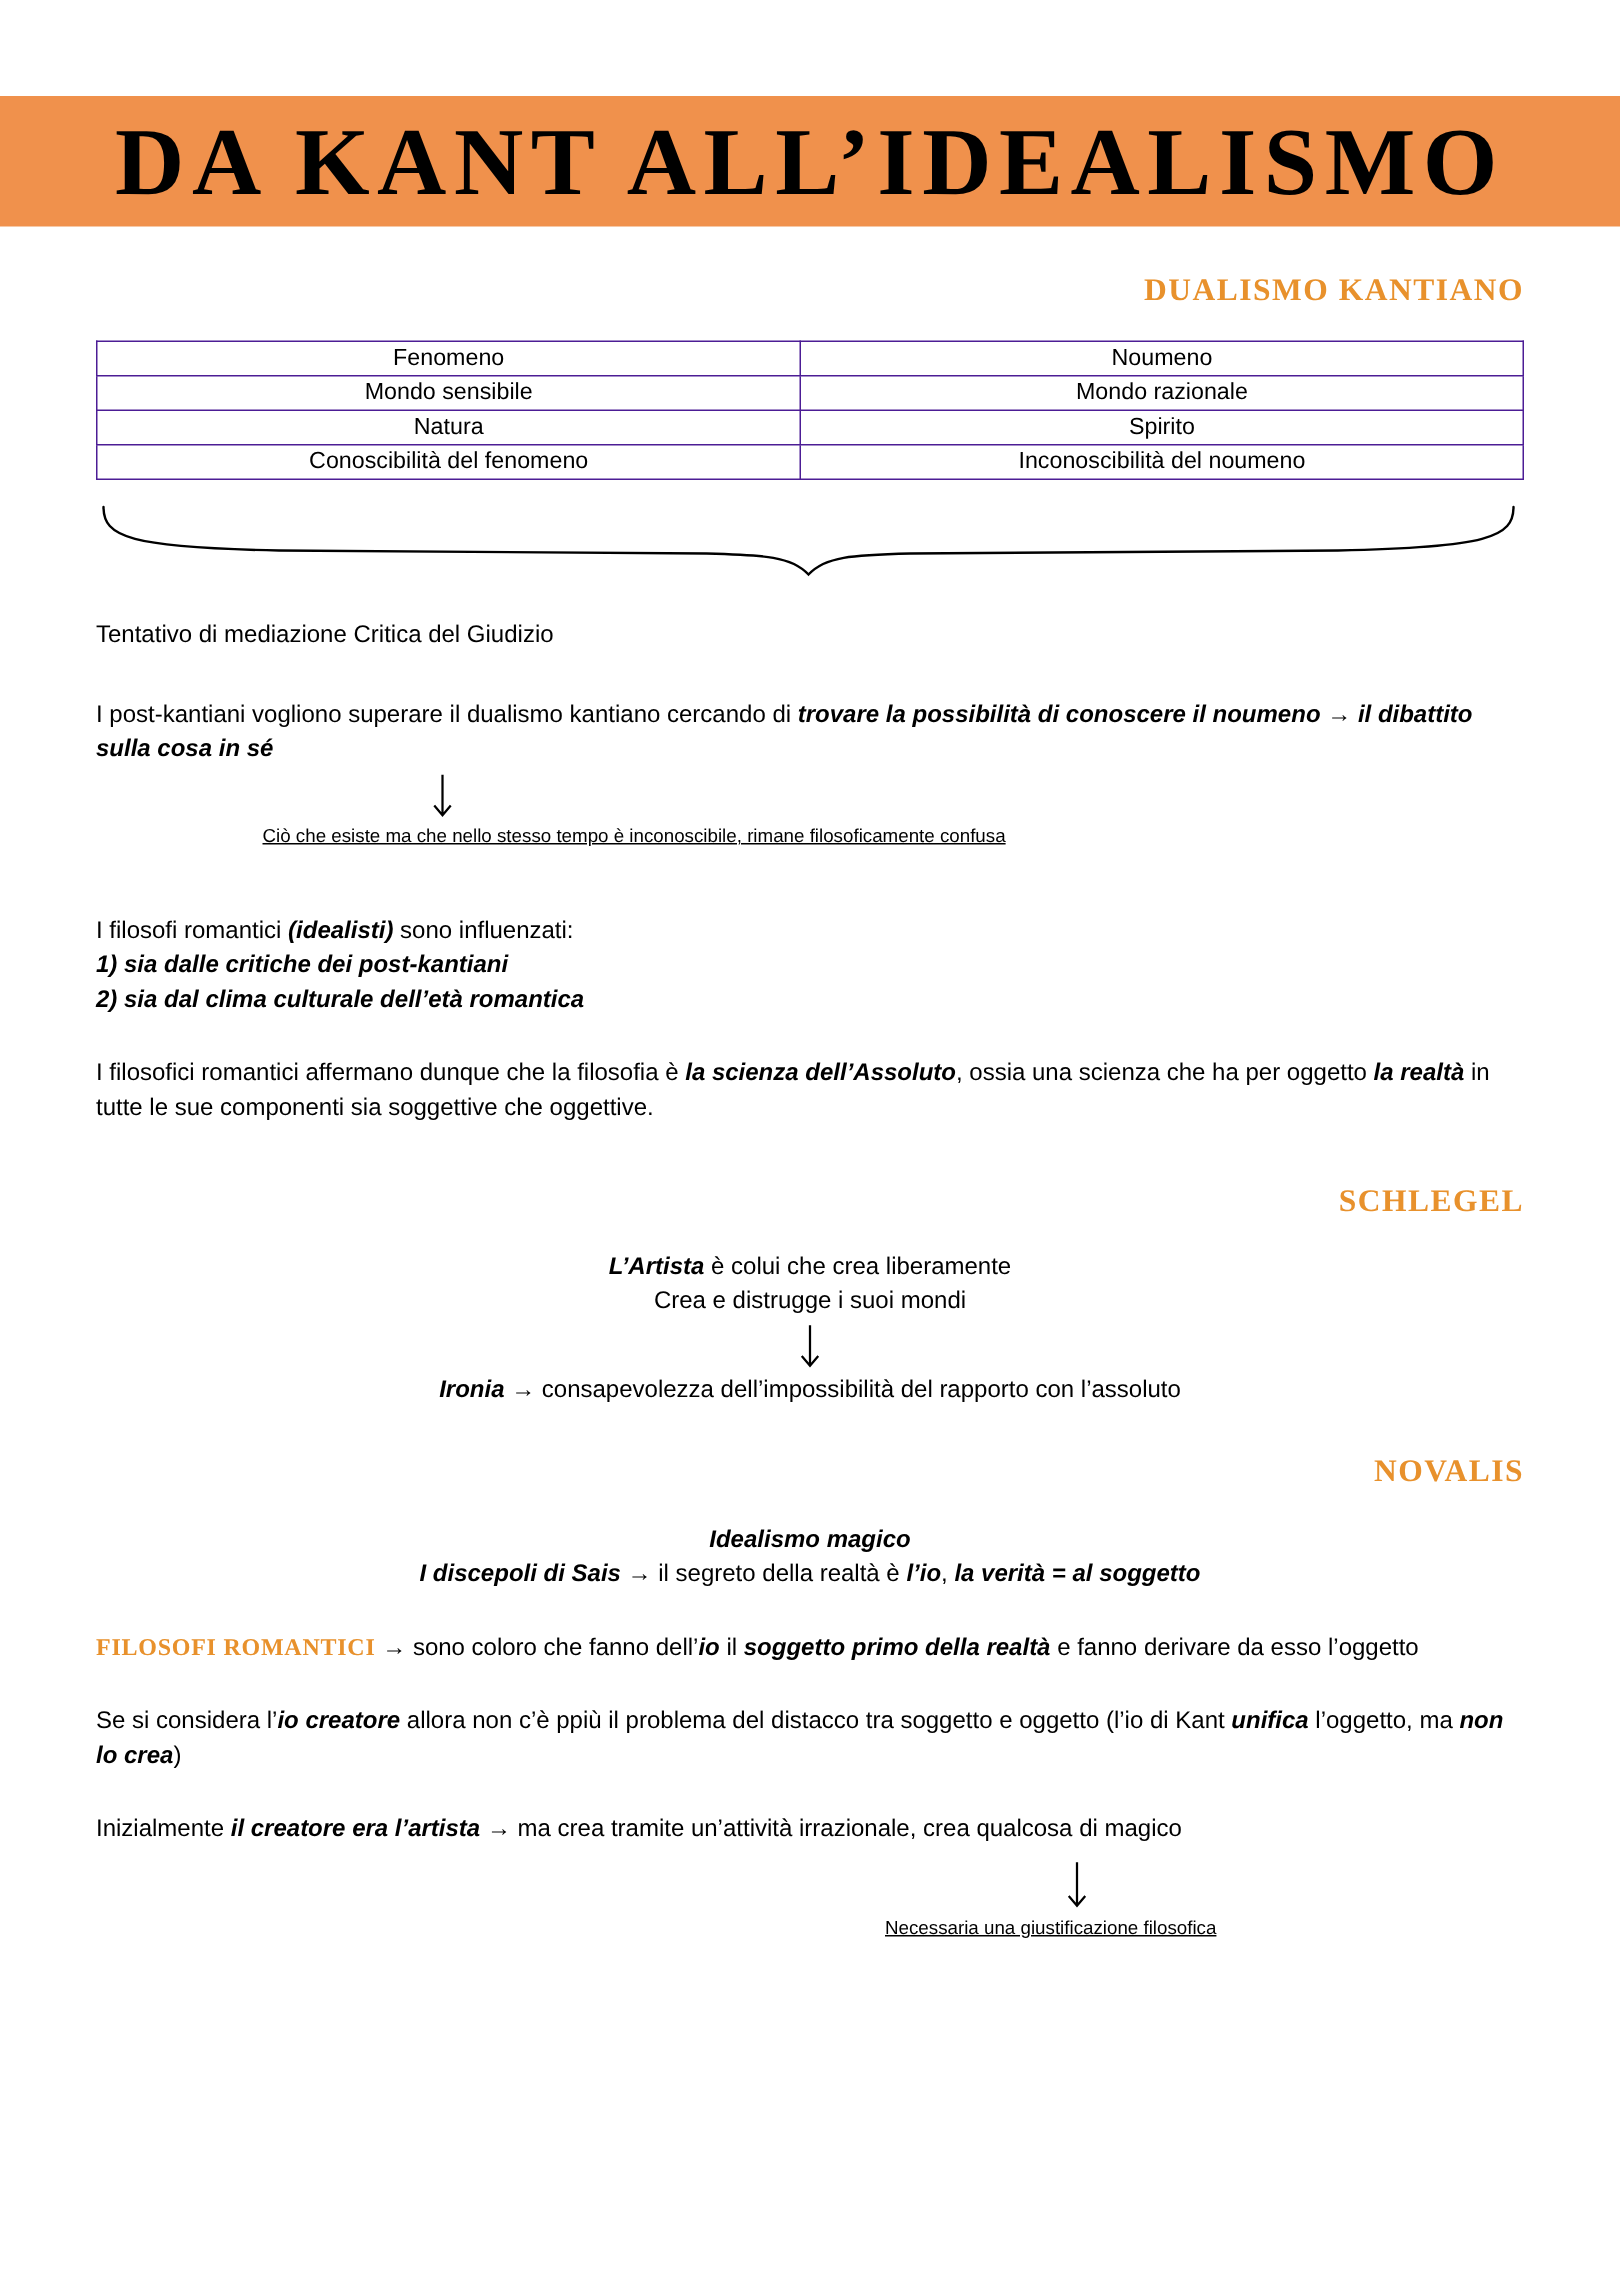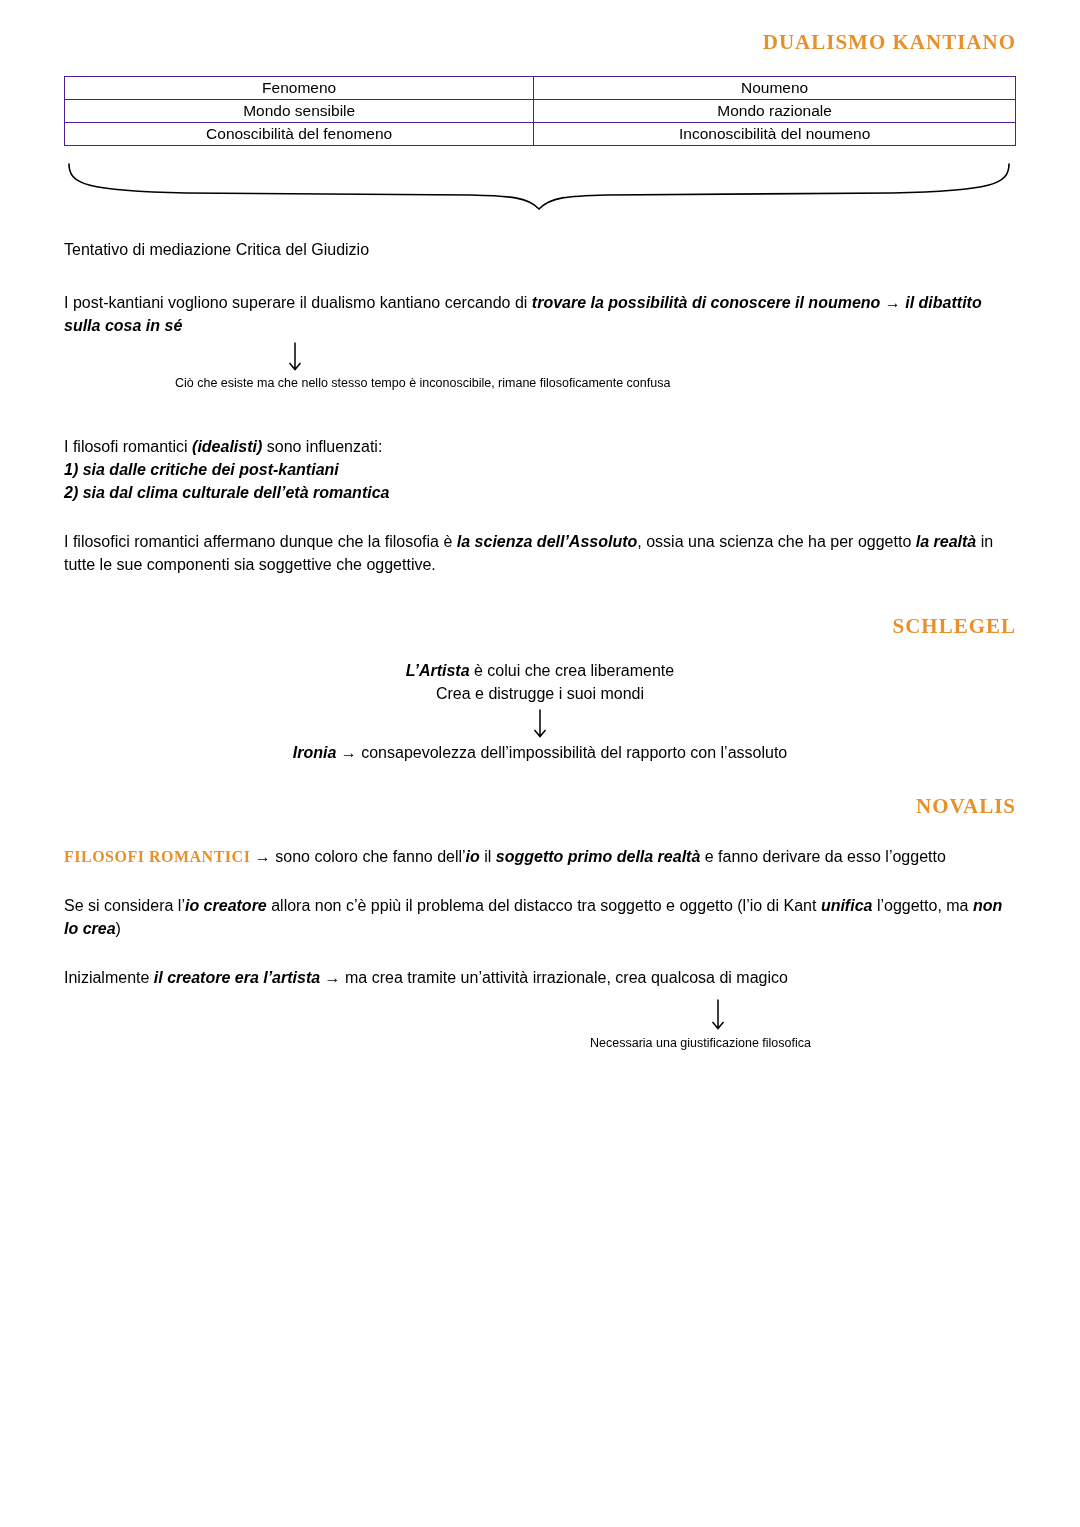--- a/index.html
+++ b/index.html
@@ -30,52 +30,59 @@
   .para{margin-top:26px;line-height:23px;}
   .p-postkantiani{margin-top:30px;}
   .line{margin:0;line-height:23px;}
   .center{text-align:center;}
 
   .bi{font-weight:700;font-style:italic;}
   .b{font-weight:700;}
   .accent-label{color:var(--accent,#E8912C);font-family:"Liberation Serif","DejaVu Serif",serif;
                 font-weight:700;letter-spacing:0.5px;}
 
-  .fine{font-size:12.5px;line-height:16px;}
+  .fine{font-size:12.5px;line-height:16px;text-decoration:underline;}
 
   .arrow{line-height:0;}
   .arrow-1{margin:5px 0 3px 223px;}
   .arrow-center{margin:4px 0 2px 0;}
   .arrow-3{margin:10px 0 4px 646px;}
   .note-1{margin-left:111px;margin-top:2px;}
   .note-2{margin-left:526px;margin-top:2px;}
 
   .blk-influenze{margin-top:44px;}
   .blk-schlegel{margin-top:20px;}
   .blk-novalis{margin-top:22px;}
 </style>
 </head>
 <body>
 
 <div class="page">
 
+  <header class="banner">
+    <h1 class="doc-title">DA KANT ALL’IDEALISMO</h1>
+  </header>
 
   <div class="content">
 
     <h2 class="accent-heading hd-dualismo">DUALISMO KANTIANO</h2>
 
     <table class="kant-table">
       <tbody>
         <tr>
           <td>Fenomeno</td>
           <td>Noumeno</td>
         </tr>
         <tr>
           <td>Mondo sensibile</td>
           <td>Mondo razionale</td>
+        </tr>
+        <tr>
+          <td>Natura</td>
+          <td>Spirito</td>
         </tr>
         <tr>
           <td>Conoscibilità del fenomeno</td>
           <td>Inconoscibilità del noumeno</td>
         </tr>
       </tbody>
     </table>
 
     <div class="brace">
       <svg width="948" height="50" viewBox="0 0 948 50" aria-hidden="true">
@@ -111,20 +118,24 @@
       <div class="arrow arrow-center">
         <svg width="16" height="30" viewBox="0 0 16 30" aria-hidden="true">
           <path d="M8 0.5 L8 27 M2.5 21 L8 27.5 L13.5 21" stroke="#000" stroke-width="1.5" fill="none"></path>
         </svg>
       </div>
       <p class="line"><span class="bi">Ironia</span><span class="b"> → </span><span>consapevolezza dell’impossibilità del rapporto con l’assoluto</span></p>
     </div>
 
     <h2 class="accent-heading hd-novalis">NOVALIS</h2>
 
+    <div class="center blk-novalis">
+      <p class="line bi">Idealismo magico</p>
+      <p class="line"><span class="bi">I discepoli di Sais</span><span class="b"> → </span><span>il segreto della realtà è </span><span class="bi">l’io</span><span>, </span><span class="bi">la verità = al soggetto</span></p>
+    </div>
 
     <p class="para"><span class="accent-label">FILOSOFI ROMANTICI</span><span class="b"> → </span><span>sono coloro che fanno dell’</span><span class="bi">io</span><span> il </span><span class="bi">soggetto primo della realtà</span><span> e fanno derivare da esso l’oggetto</span></p>
 
     <p class="para"><span>Se si considera l’</span><span class="bi">io creatore</span><span> allora non c’è ppiù il problema del distacco tra soggetto e oggetto (l’io di Kant </span><span class="bi">unifica</span><span> l’oggetto, ma </span><span class="bi">non lo crea</span><span>)</span></p>
 
     <p class="para"><span>Inizialmente </span><span class="bi">il creatore era l’artista</span><span class="b"> → </span><span>ma crea tramite un’attività irrazionale, crea qualcosa di magico</span></p>
 
     <div class="arrow arrow-3">
       <svg width="16" height="32" viewBox="0 0 16 32" aria-hidden="true">
         <path d="M8 0.5 L8 29 M2.5 23 L8 29.5 L13.5 23" stroke="#000" stroke-width="1.5" fill="none"></path>

